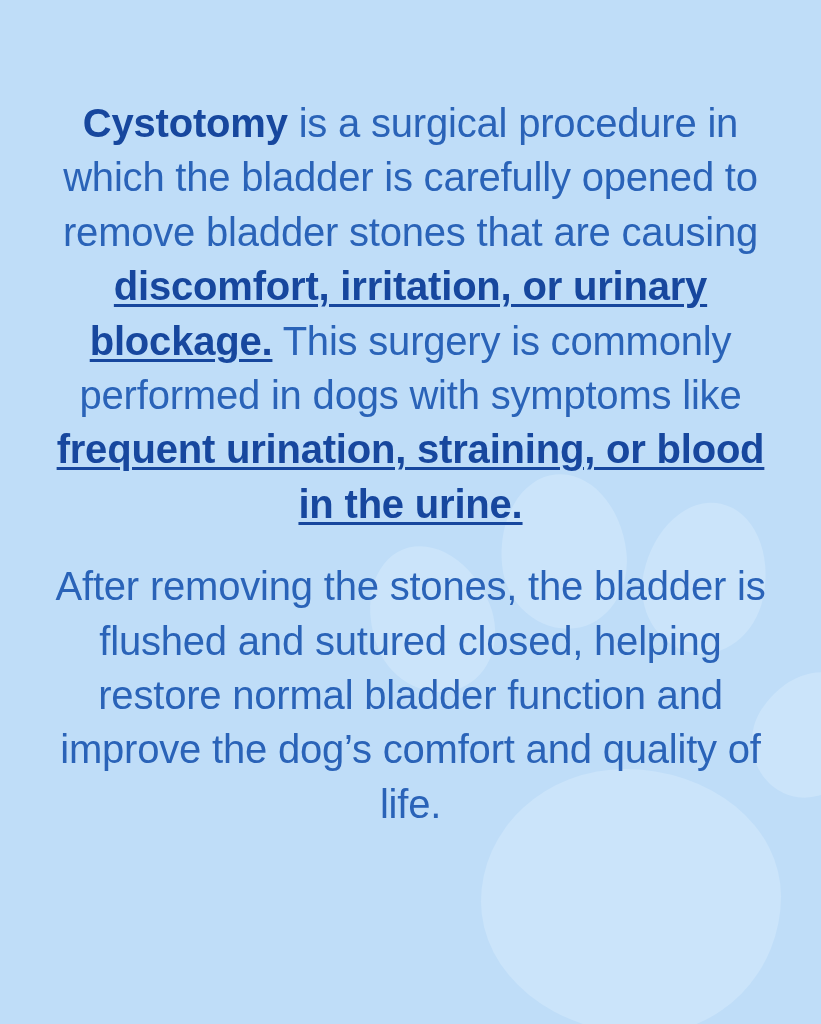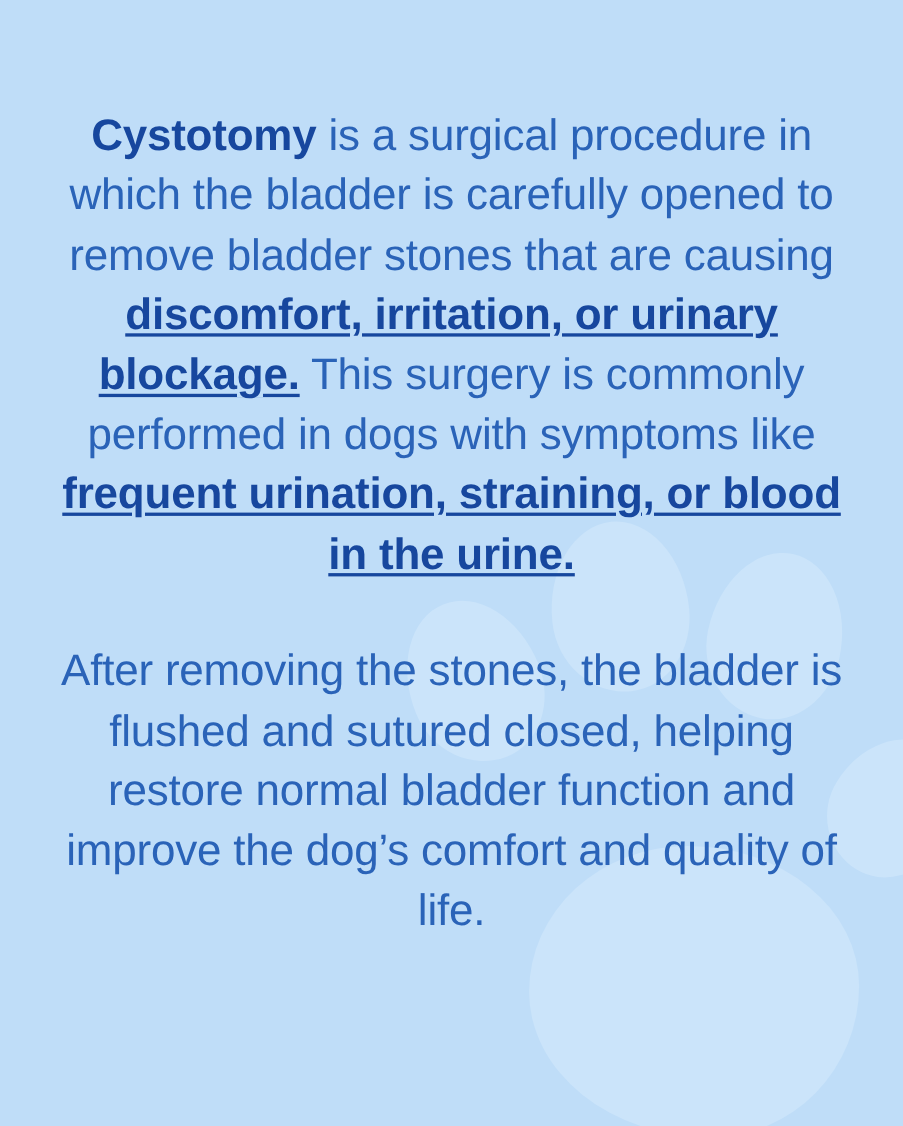--- a/index.html
+++ b/index.html
@@ -75,21 +75,21 @@
   }
   .para {
     color: #2a63b8;
     font-size: 40px;
     line-height: 1.36;
     letter-spacing: -0.2px;
     font-weight: 500;
     margin: 0;
   }
   .para + .para {
-    margin-top: 52px;
+    margin-top: 28px;
   }
   .strong {
     font-weight: bold;
     color: #17479e;
   }
   .underline {
     font-weight: bold;
     color: #17479e;
     text-decoration: underline;
     text-decoration-thickness: 3px;

